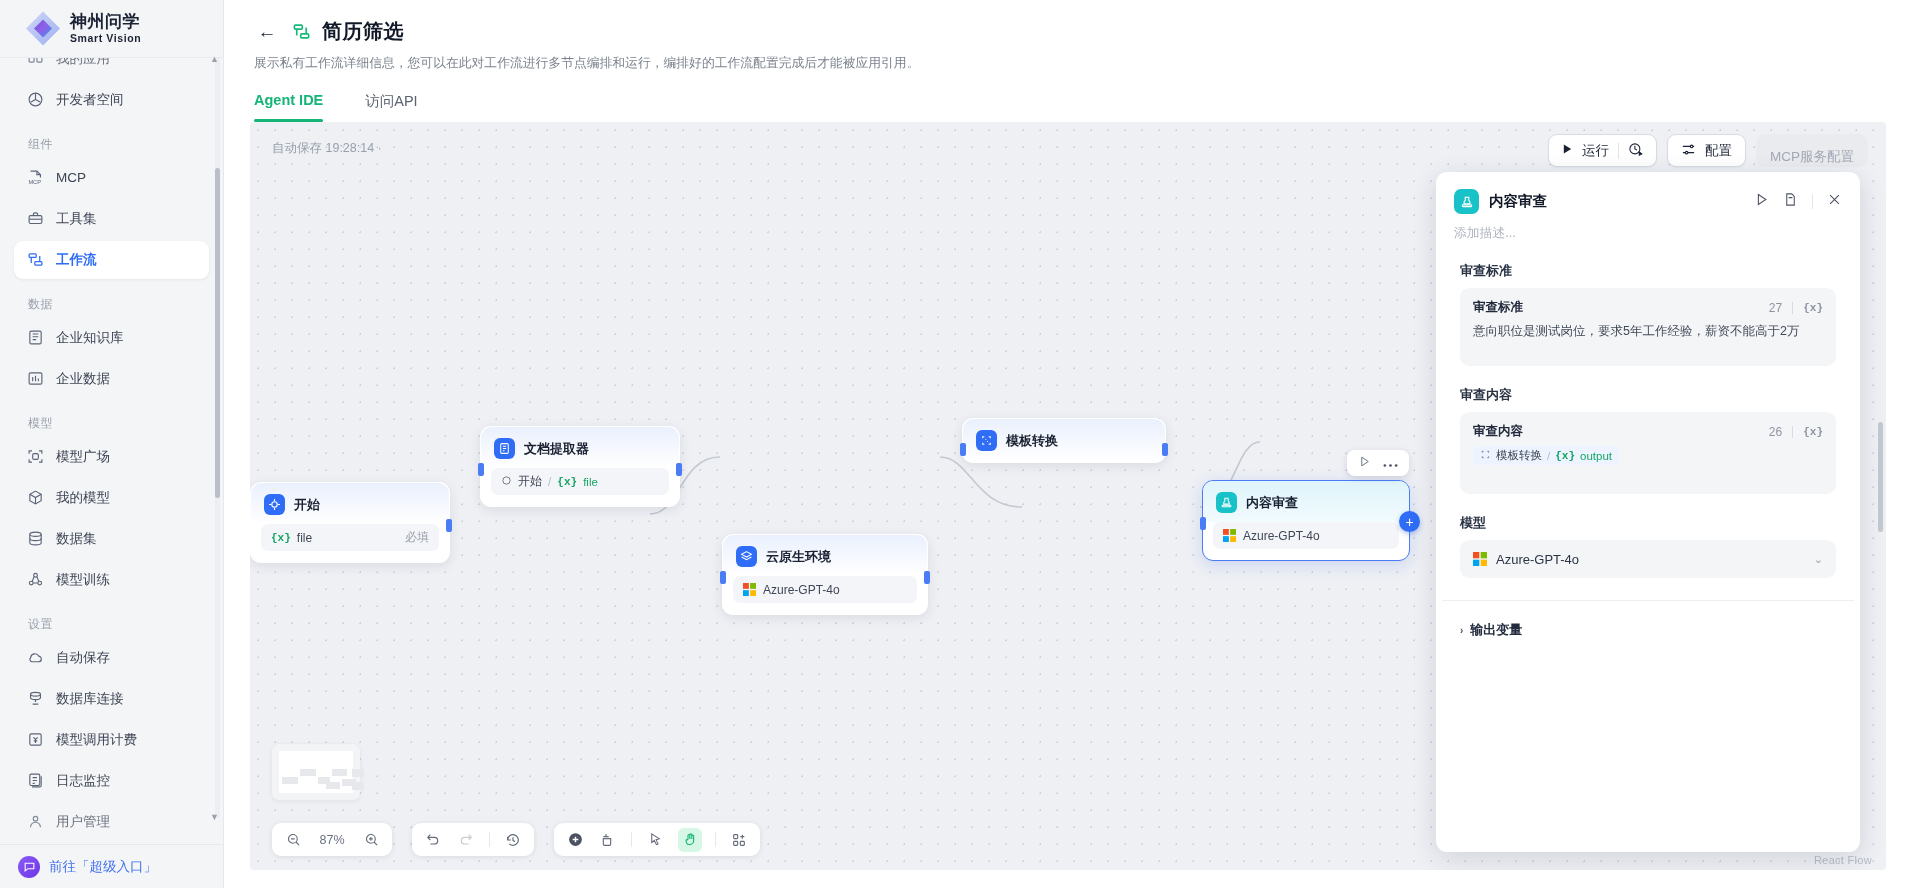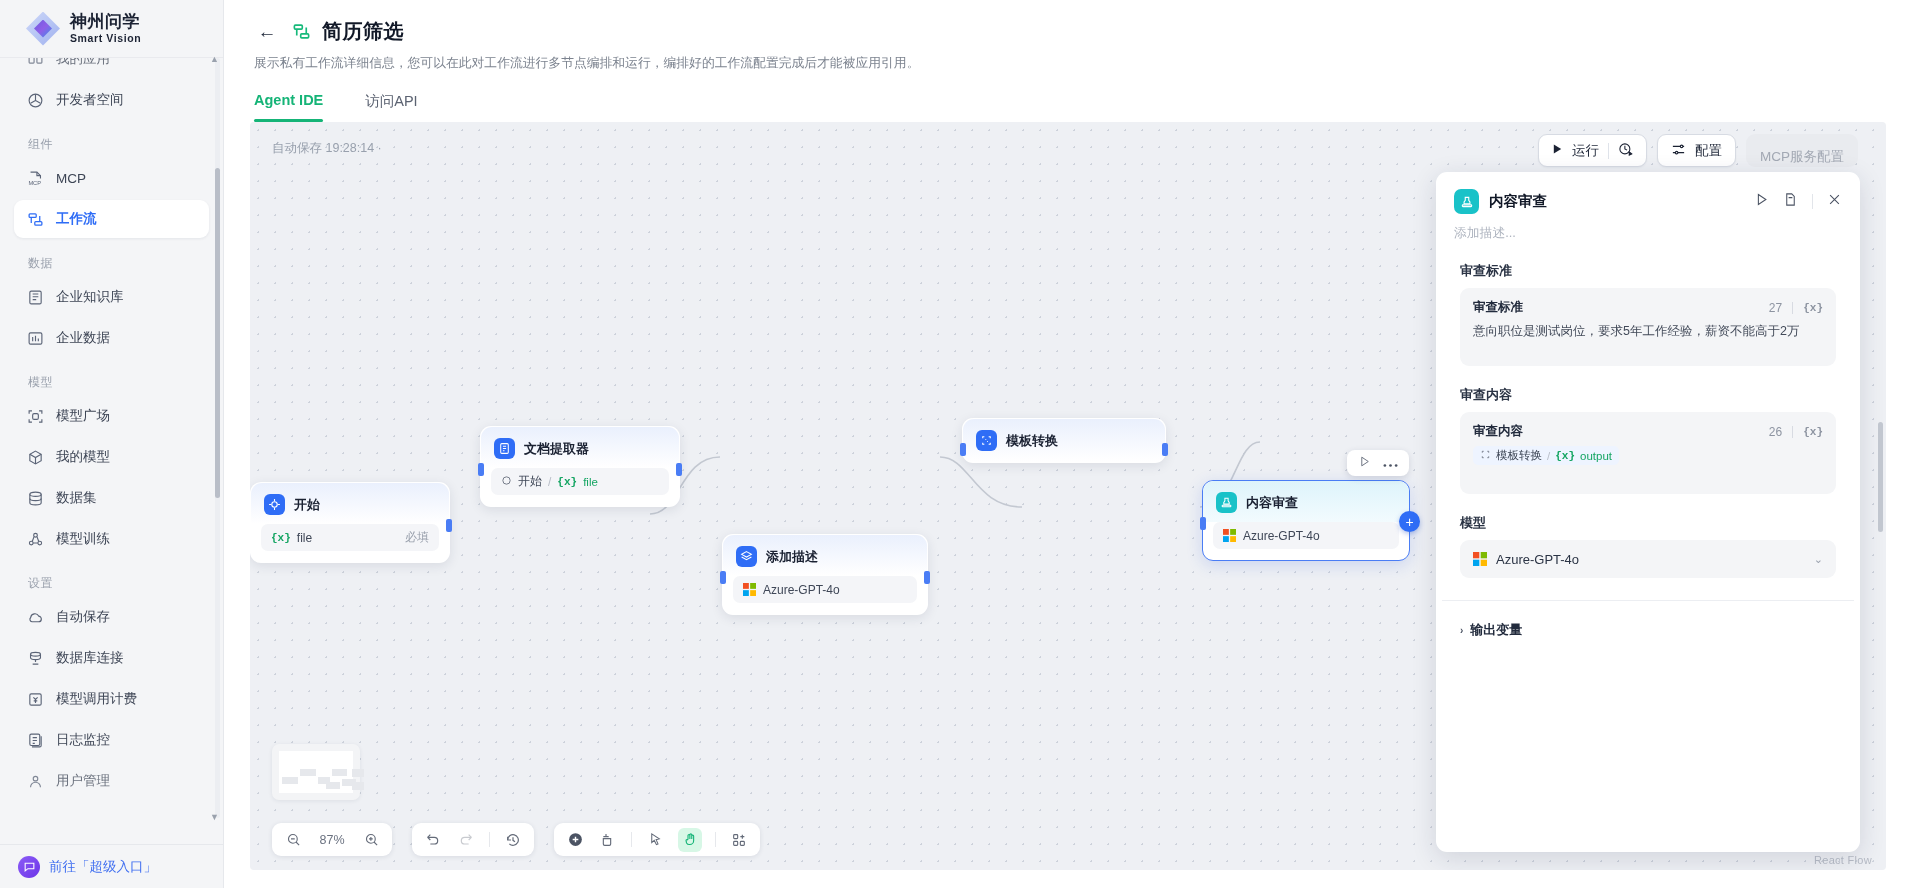--- a/index.html
+++ b/index.html
@@ -87,21 +87,21 @@
   #canvas {
     position:relative; width:100%; height:100%;
     background-color:#eef0f4;
     background-image: radial-gradient(#cdd2db 1px, transparent 1px);
     background-size: 17px 17px;
     border-radius: 4px; overflow:hidden;
   }
   .autosave { position:absolute; left:22px; top:18px; font-size:12.5px; color:#98a0ad; }
 
   
-  #toprt { position:absolute; right:28px; top:12px; display:flex; align-items:center; gap:10px; }
+  #toprt { position:absolute; right:18px; top:12px; display:flex; align-items:center; gap:10px; }
   .pill {
     height: 33px; background:#fff; border:1px solid #d7dbe3; border-radius:9px;
     display:flex; align-items:center; gap:9px; padding: 0 13px; font-size:13.5px;
     color:#232b3c; cursor:pointer; box-shadow:0 1px 2px rgba(20,30,60,.05);
   }
   .pill .sep { width:1px; height:16px; background:#dfe3ea; }
   .pill.ghost { background:#e9ebef; border-color:transparent; color:#a3a9b4; box-shadow:none; cursor:default;align-items:flex-end;}
 
   
   .node {
@@ -241,20 +241,30 @@
         <span class="ic">
           <svg width="17" height="17" viewBox="0 0 24 24" fill="none" stroke="currentColor" stroke-width="1.6">
             <path d="M5 3h9l5 5v4"></path>
               <path d="M14 3v5h5"></path>
               <text x="2" y="21" font-size="8" fill="currentColor" stroke="none" font-family="sans-serif">MCP</text>
             </svg>
         </span>
         <span>MCP</span>
       </div>
 
+      <div class="nav-item">
+        <span class="ic">
+          <svg width="17" height="17" viewBox="0 0 24 24" fill="none" stroke="currentColor" stroke-width="1.6">
+            <rect x="3" y="8" width="18" height="11" rx="2"></rect>
+              <path d="M9 8V6a2 2 0 0 1 2-2h2a2 2 0 0 1 2 2v2"></path>
+              <path d="M3 13h18"></path>
+            </svg>
+        </span>
+        <span>工具集</span>
+      </div>
 
       <div class="nav-item active">
         <span class="ic">
           <svg width="17" height="17" viewBox="0 0 24 24" fill="none" stroke="currentColor" stroke-width="1.8">
             <rect x="3" y="4" width="10" height="5" rx="1.3"></rect>
               <rect x="11" y="15" width="10" height="5" rx="1.3"></rect>
             <path d="M6 9v8M18 15V7"></path>
             </svg>
         </span>
         <span>工作流</span>
@@ -516,21 +526,21 @@
       <div class="node" style="left:472px; top:412px; width:206px">
         <span class="port l"></span>
         <span class="port r"></span>
         <div class="nhead">
           <span class="nicon" style="background:#2f6df6">
             <svg width="13" height="13" viewBox="0 0 24 24" fill="none" stroke="#fff" stroke-width="1.9">
               <path d="M12 3l9 5-9 5-9-5 9-5z"></path>
                 <path d="M3 13l9 5 9-5"></path>
               </svg>
           </span>
-          <span class="ntitle">添加描述</span>
+          <span class="ntitle">云原生环境</span>
         </div>
         <div class="nbody">
           <div class="row-chip">
             <span class="msquare">
               <svg width="13" height="13" viewBox="0 0 20 20">
                 <rect x="0" y="0" width="9" height="9" fill="#f25022"></rect>
                   <rect x="11" y="0" width="9" height="9" fill="#7fba00"></rect>
                 <rect x="0" y="11" width="9" height="9" fill="#00a4ef"></rect>
                   <rect x="11" y="11" width="9" height="9" fill="#ffb900"></rect>
                 </svg>

